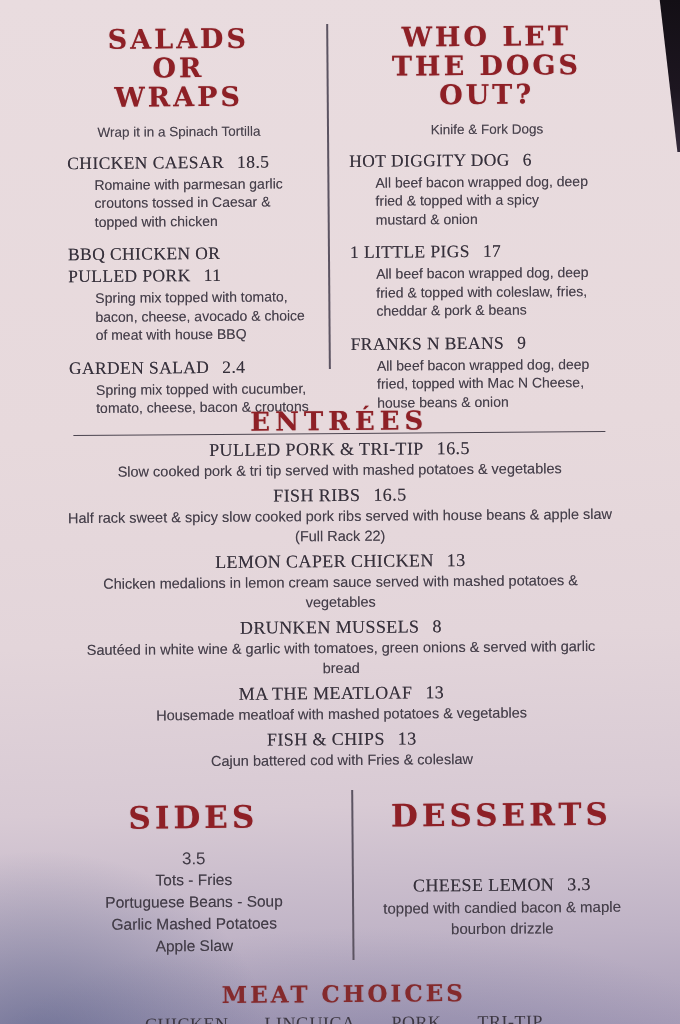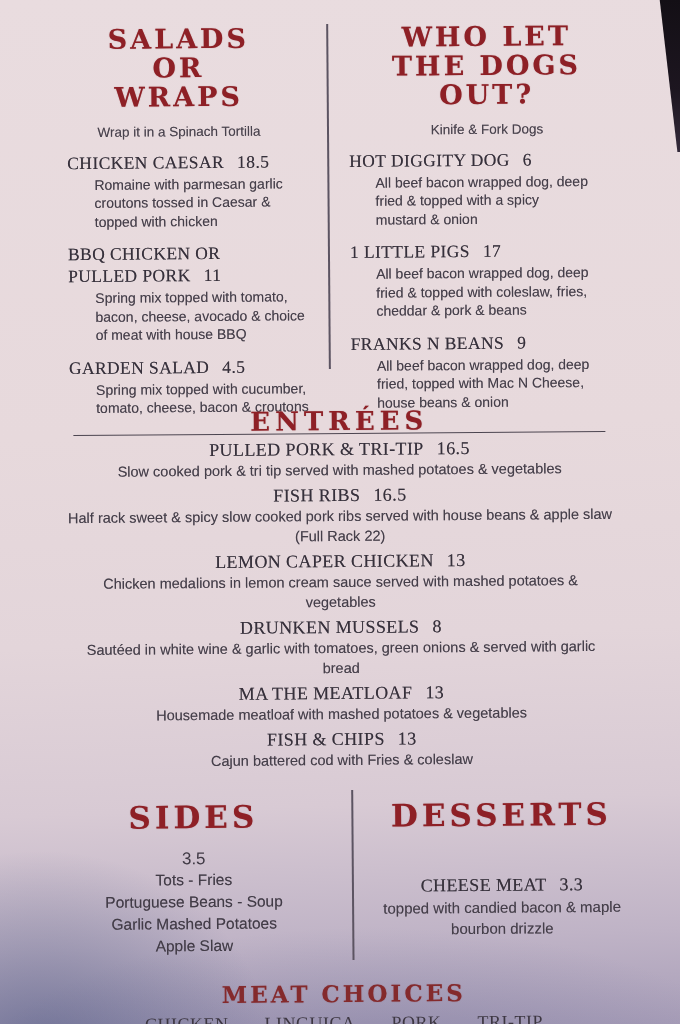--- a/index.html
+++ b/index.html
@@ -121,21 +121,21 @@
 
         <div class="item">
           <div class="item-name">
             <span>BBQ CHICKEN OR PULLED PORK</span><span class="price">11</span>
           </div>
           <div class="item-desc">Spring mix topped with tomato, bacon, cheese, avocado &amp; choice of meat with house BBQ</div>
         </div>
 
         <div class="item">
           <div class="item-name">
-            <span>GARDEN SALAD</span><span class="price">4.5</span>
+            <span>GARDEN SALAD</span><span class="price">2.4</span>
           </div>
           <div class="item-desc">Spring mix topped with cucumber, tomato, cheese, bacon &amp; croutons</div>
         </div>
       </div>
 
       <div class="vline"></div>
 
       <div class="right-col">
         <div class="red-h col-header">
           <div>WHO LET</div>
@@ -226,21 +226,21 @@
           <div>Apple Slaw</div>
         </div>
       </div>
 
       <div class="vline"></div>
 
       <div>
         <div class="red-h big-h">DESSERTS</div>
         <div class="dessert-block">
           <div class="e-name">
-            <span>CHEESE MEAT</span><span class="price">3.3</span>
+            <span>CHEESE LEMON</span><span class="price">3.3</span>
           </div>
           <div class="dessert-desc">topped with candied bacon &amp; maple bourbon drizzle</div>
         </div>
       </div>
     </div>
 
     <div class="meat">
       <div class="red-h meat-title">MEAT CHOICES</div>
     </div>
 

